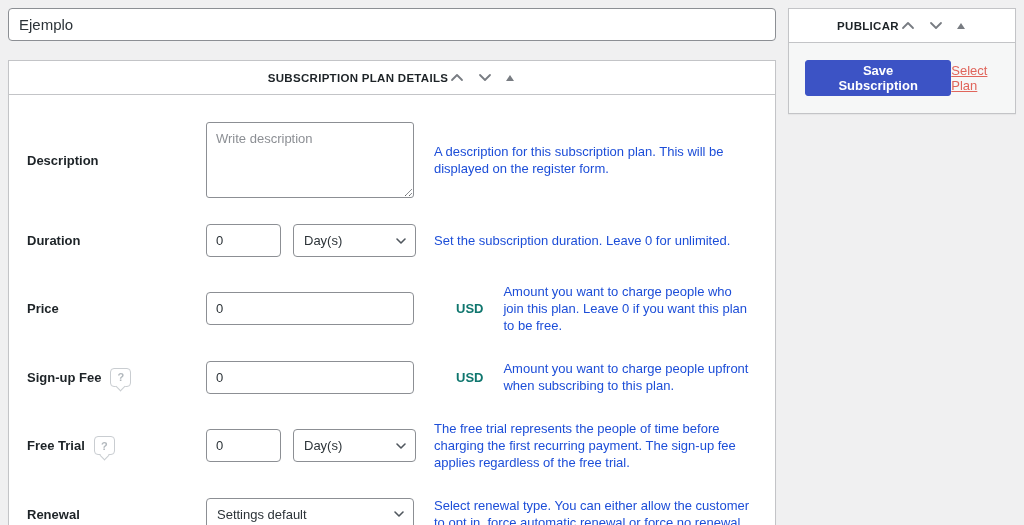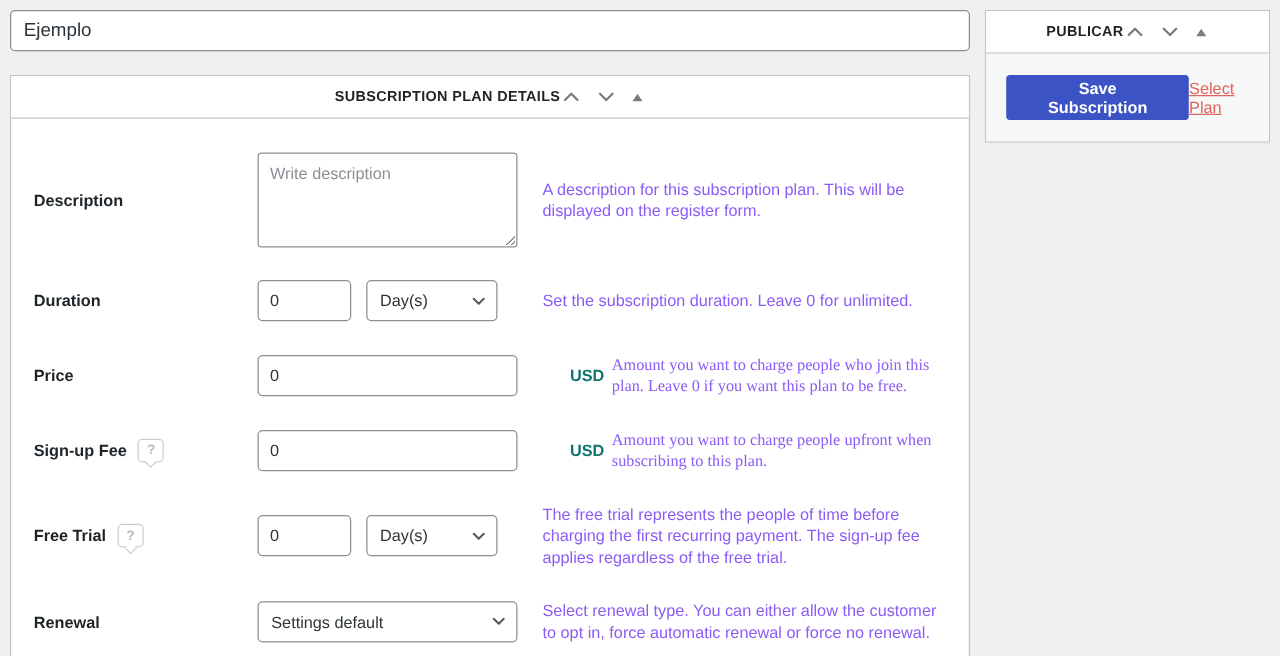--- a/index.html
+++ b/index.html
@@ -54,29 +54,29 @@
   }
   .w-small { width:75px; }
   .w-full  { width:208px; }
   .select-wrap { position:relative; }
   select {
     appearance:none; -webkit-appearance:none;
     height:33px; border:1px solid #8c8f94; border-radius:4px; background:#fff;
     padding:0 28px 0 10px; font-size:13px; color:#2c3338; outline:none; cursor:pointer;
     font-family:"Liberation Sans","DejaVu Sans",sans-serif; width:100%;
   }
-  .select-wrap.w-unit { width:105px; }
+  .select-wrap.w-unit { width:123px; }
   .select-wrap.w-full { width:208px; }
   .select-caret { position:absolute; right:9px; top:50%; transform:translateY(-50%); pointer-events:none; }
   .select-caret polyline { stroke:#50575e; stroke-width:1.6; fill:none; stroke-linecap:round; stroke-linejoin:round; }
   .currency { font-weight:bold; margin-left:-3px; color:#0f766e;padding-left:43px; }
   .help-text {
-    margin-left:18px; color:#8b5cf6; font-size:13px; line-height:17px; max-width:316px;
-  }
-  .help-text.after-currency { margin-left:6px;font-family:Liberation Serif, serif; }
+    margin-left:18px; color:#1d4ed8; font-size:13px; line-height:17px; max-width:316px;
+  }
+  .help-text.after-currency { margin-left:20px; }
   
   .ta-wrap { position:relative; width:208px; }
   textarea {
     width:208px; height:76px; border:1px solid #8c8f94; border-radius:3px;
     background:#fff; padding:8px 9px; font-size:13px; color:#2c3338; resize:vertical;
     font-family:"Liberation Sans","DejaVu Sans",sans-serif; outline:none; display:block;
   }
   textarea::placeholder, .txt-input::placeholder { color:#8c8f94; opacity:1; }
   .resize-grip {
     position:absolute; right:2px; bottom:3px; width:9px; height:9px;

